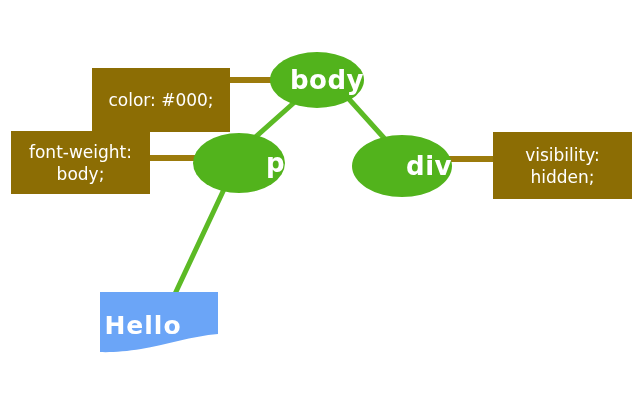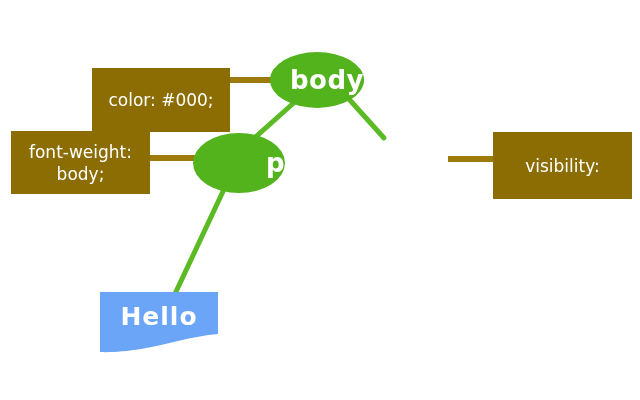--- a/index.html
+++ b/index.html
@@ -47,24 +47,24 @@
     font-size: 17px;
     line-height: 22px;
     text-align: center;
   }
   .rule-color      { left: 92px;  top: 48px;  width: 138px; height: 64px; margin-top: 20px; }
   .rule-fontweight { left: 11px;  top: 131px; width: 139px; height: 63px; }
   .rule-visibility { left: 493px; top: 125px; width: 139px; height: 67px; margin-top: 7px; }
 
   .hello-label {
     position: absolute;
-    left: 100px; top: 292px;
+    left: 84px; top: 292px;
     width: 118px; height: 48px;
     display: flex;
-    align-items: center;
+    align-items: flex-end;
     justify-content: center;
     color: var(--text-white);
     font-weight: bold;
     font-size: 25px;
     letter-spacing: 1px;
   }
 </style>
 </head>
 <body>
 
@@ -87,28 +87,32 @@
     <span>color: #000;</span>
   </div>
 
   <div class="rule-box rule-fontweight">
     <span>font-weight:</span>
     <span>body;</span>
   </div>
 
   <div class="rule-box rule-visibility">
     <span>visibility:</span>
+    <span>hidden;</span>
   </div>
 
   <div class="node node-body">
     <span>body</span>
   </div>
 
   <div class="node node-p">
     <span>p</span>
   </div>
 
+  <div class="node node-div">
+    <span>div</span>
+  </div>
 
   <div class="hello-label">
     <span>Hello</span>
   </div>
 
 </div>
 
 </body></html>

